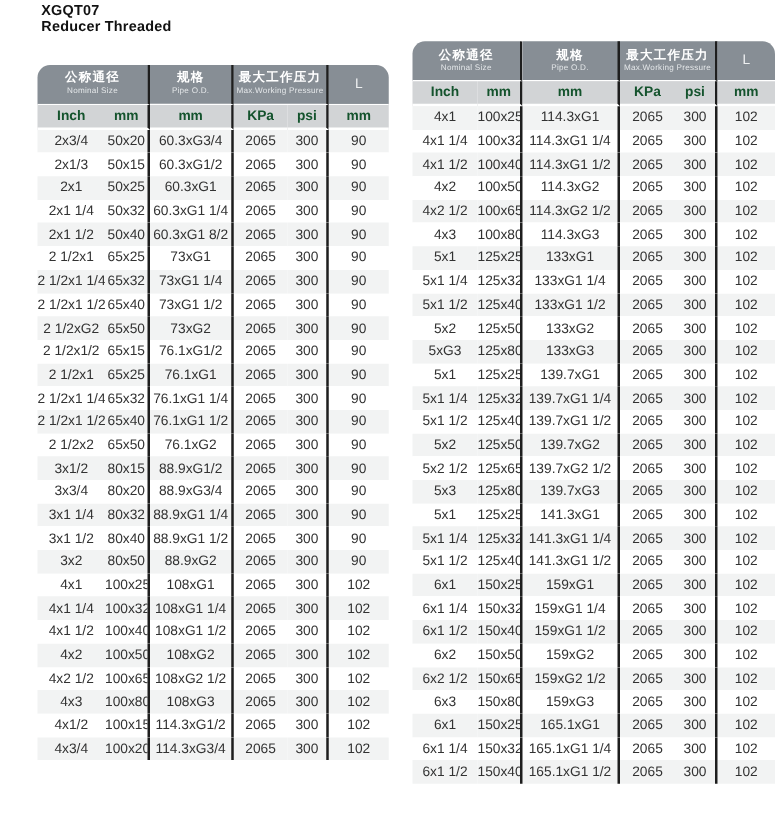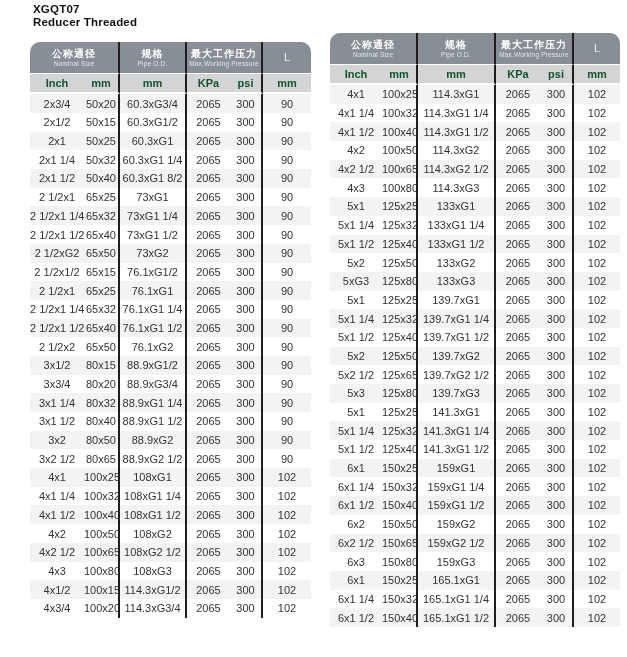--- a/index.html
+++ b/index.html
@@ -103,21 +103,21 @@
       <tbody>
           <tr>
             <td>2x3/4</td>
             <td class="gsep">50x20</td>
             <td class="gsep">60.3xG3/4</td>
             <td>2065</td>
             <td class="gsep">300</td>
             <td>90</td>
           </tr>
           <tr>
-            <td>2x1/2</td>
+            <td>2x1/3</td>
             <td class="gsep">50x15</td>
             <td class="gsep">60.3xG1/2</td>
             <td>2065</td>
             <td class="gsep">300</td>
             <td>90</td>
           </tr>
           <tr>
             <td>2x1</td>
             <td class="gsep">50x25</td>
             <td class="gsep">60.3xG1</td>
@@ -242,28 +242,20 @@
             <td class="gsep">80x40</td>
             <td class="gsep">88.9xG1 1/2</td>
             <td>2065</td>
             <td class="gsep">300</td>
             <td>90</td>
           </tr>
           <tr>
             <td>3x2</td>
             <td class="gsep">80x50</td>
             <td class="gsep">88.9xG2</td>
-            <td>2065</td>
-            <td class="gsep">300</td>
-            <td>90</td>
-          </tr>
-          <tr>
-            <td>3x2 1/2</td>
-            <td class="gsep">80x65</td>
-            <td class="gsep">88.9xG2 1/2</td>
             <td>2065</td>
             <td class="gsep">300</td>
             <td>90</td>
           </tr>
           <tr>
             <td>4x1</td>
             <td class="gsep">100x25</td>
             <td class="gsep">108xG1</td>
             <td>2065</td>
             <td class="gsep">300</td>

